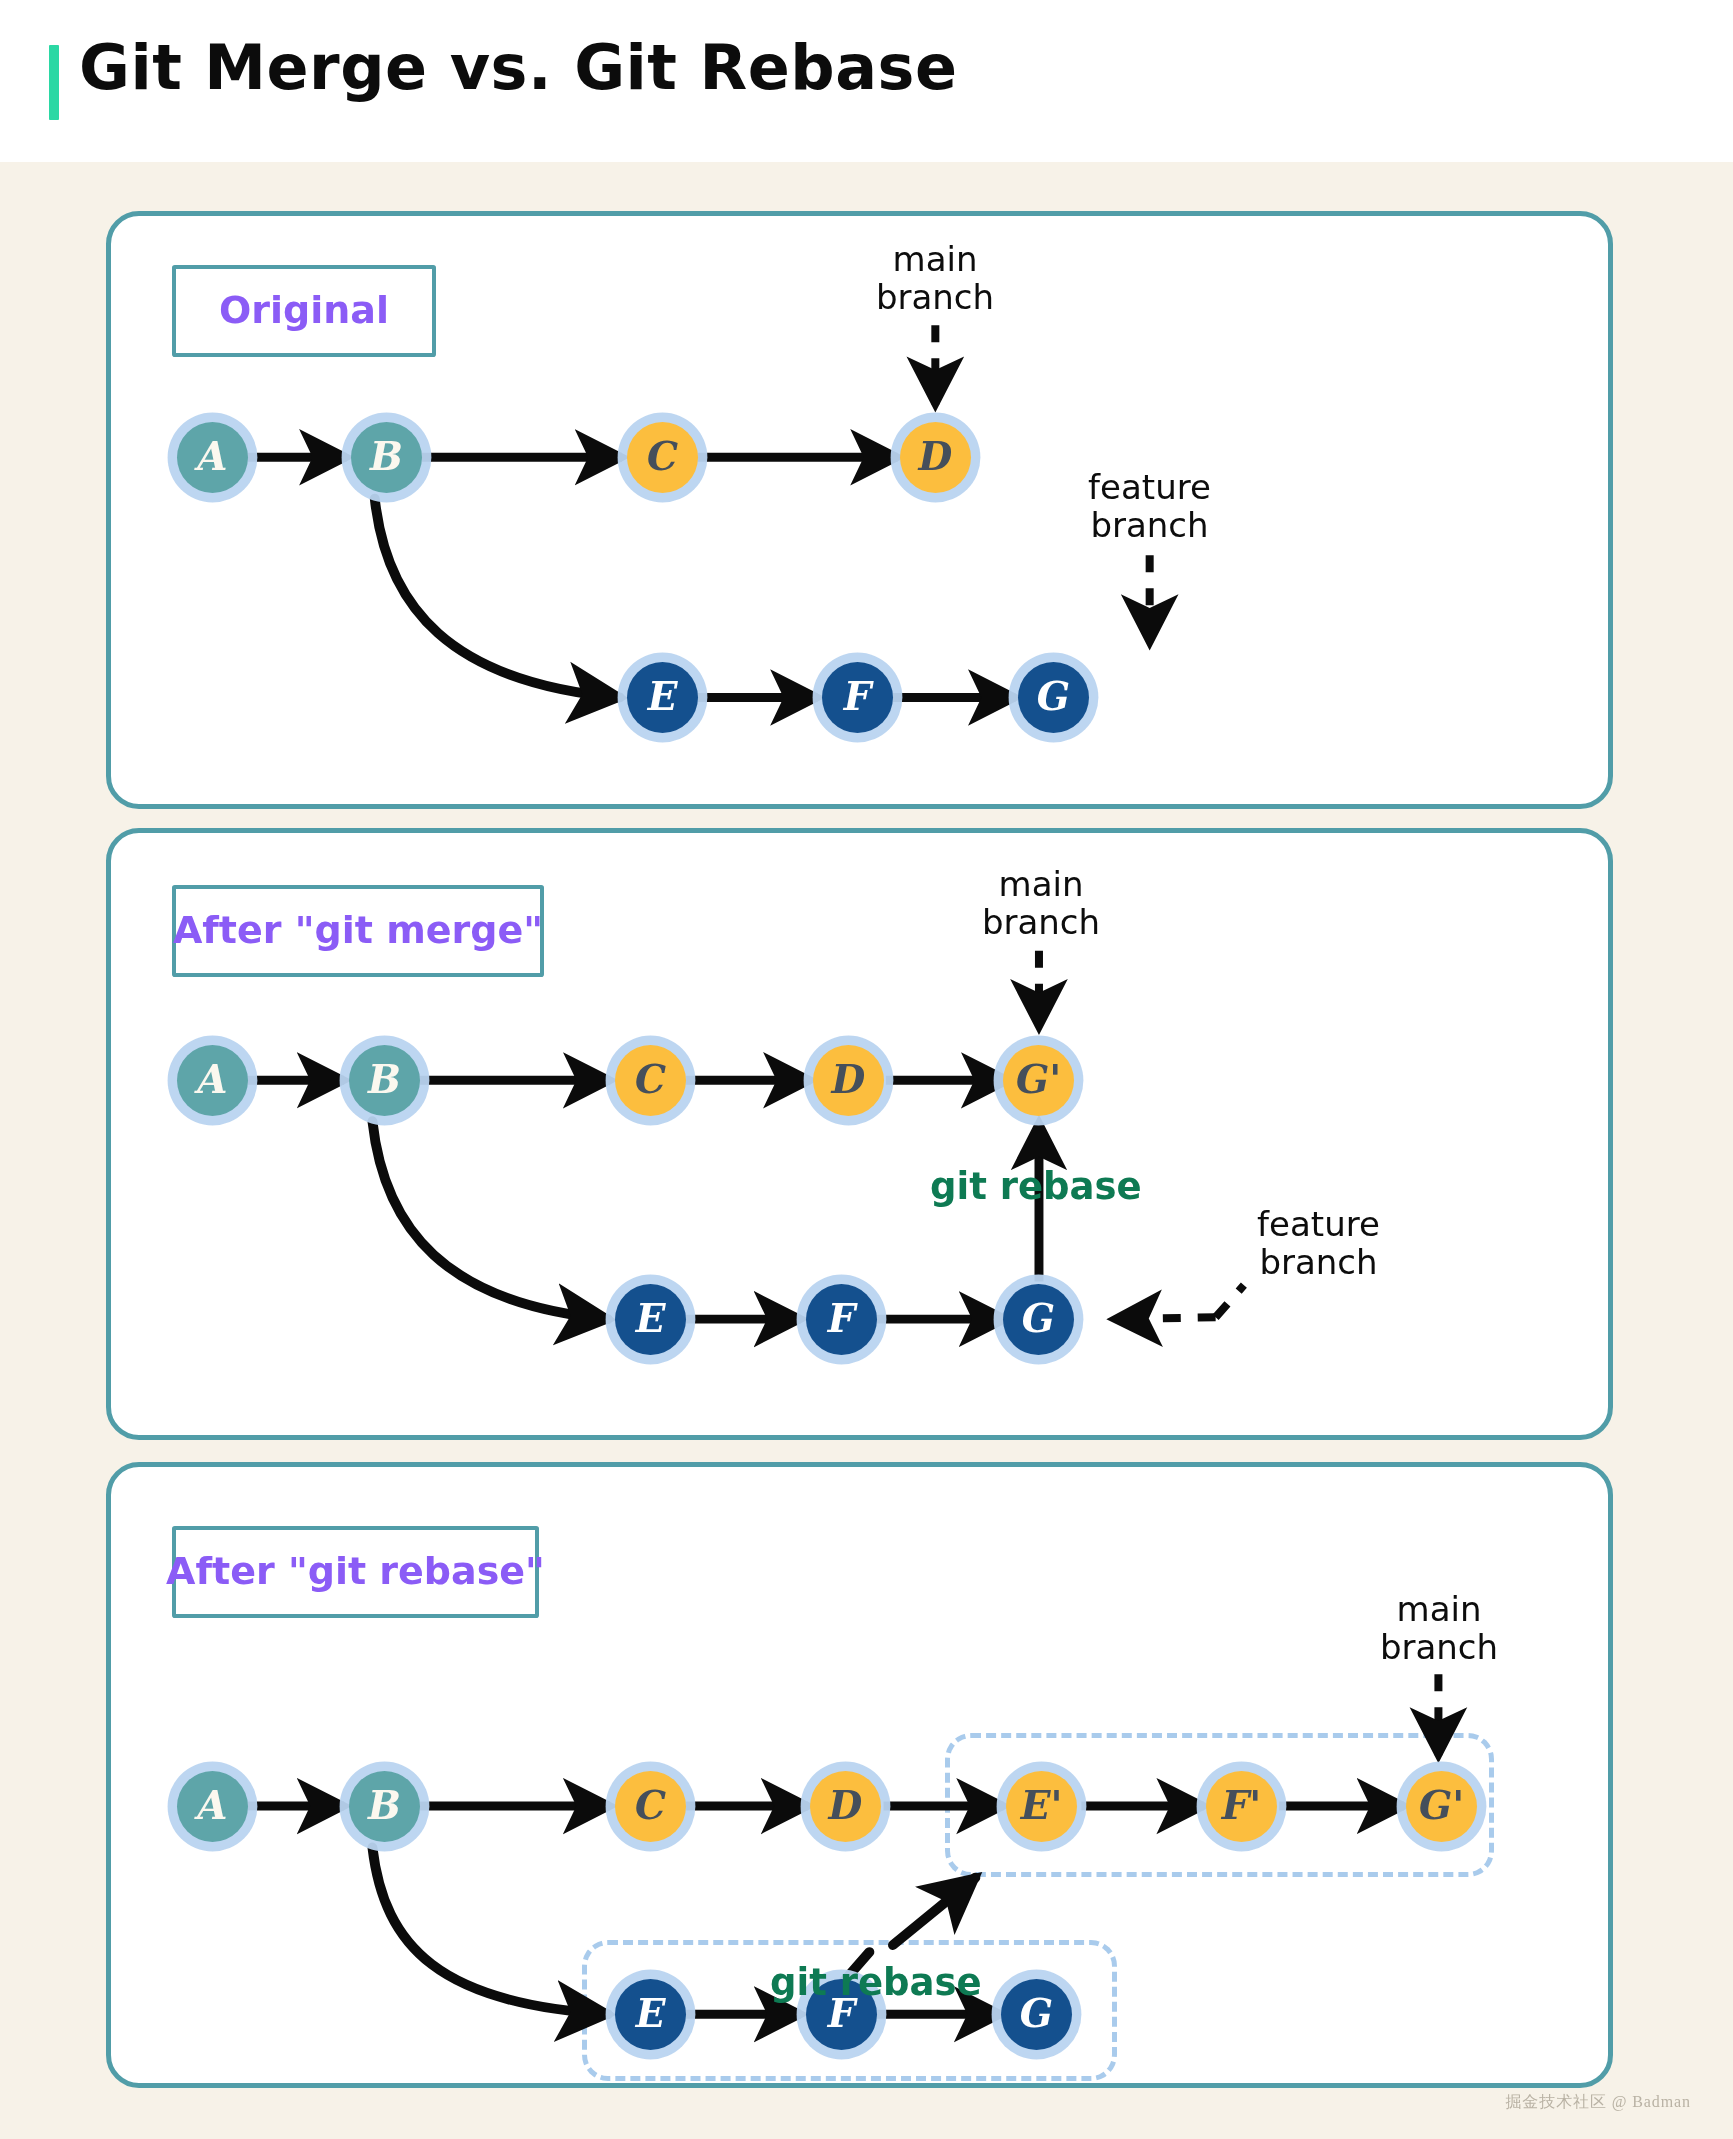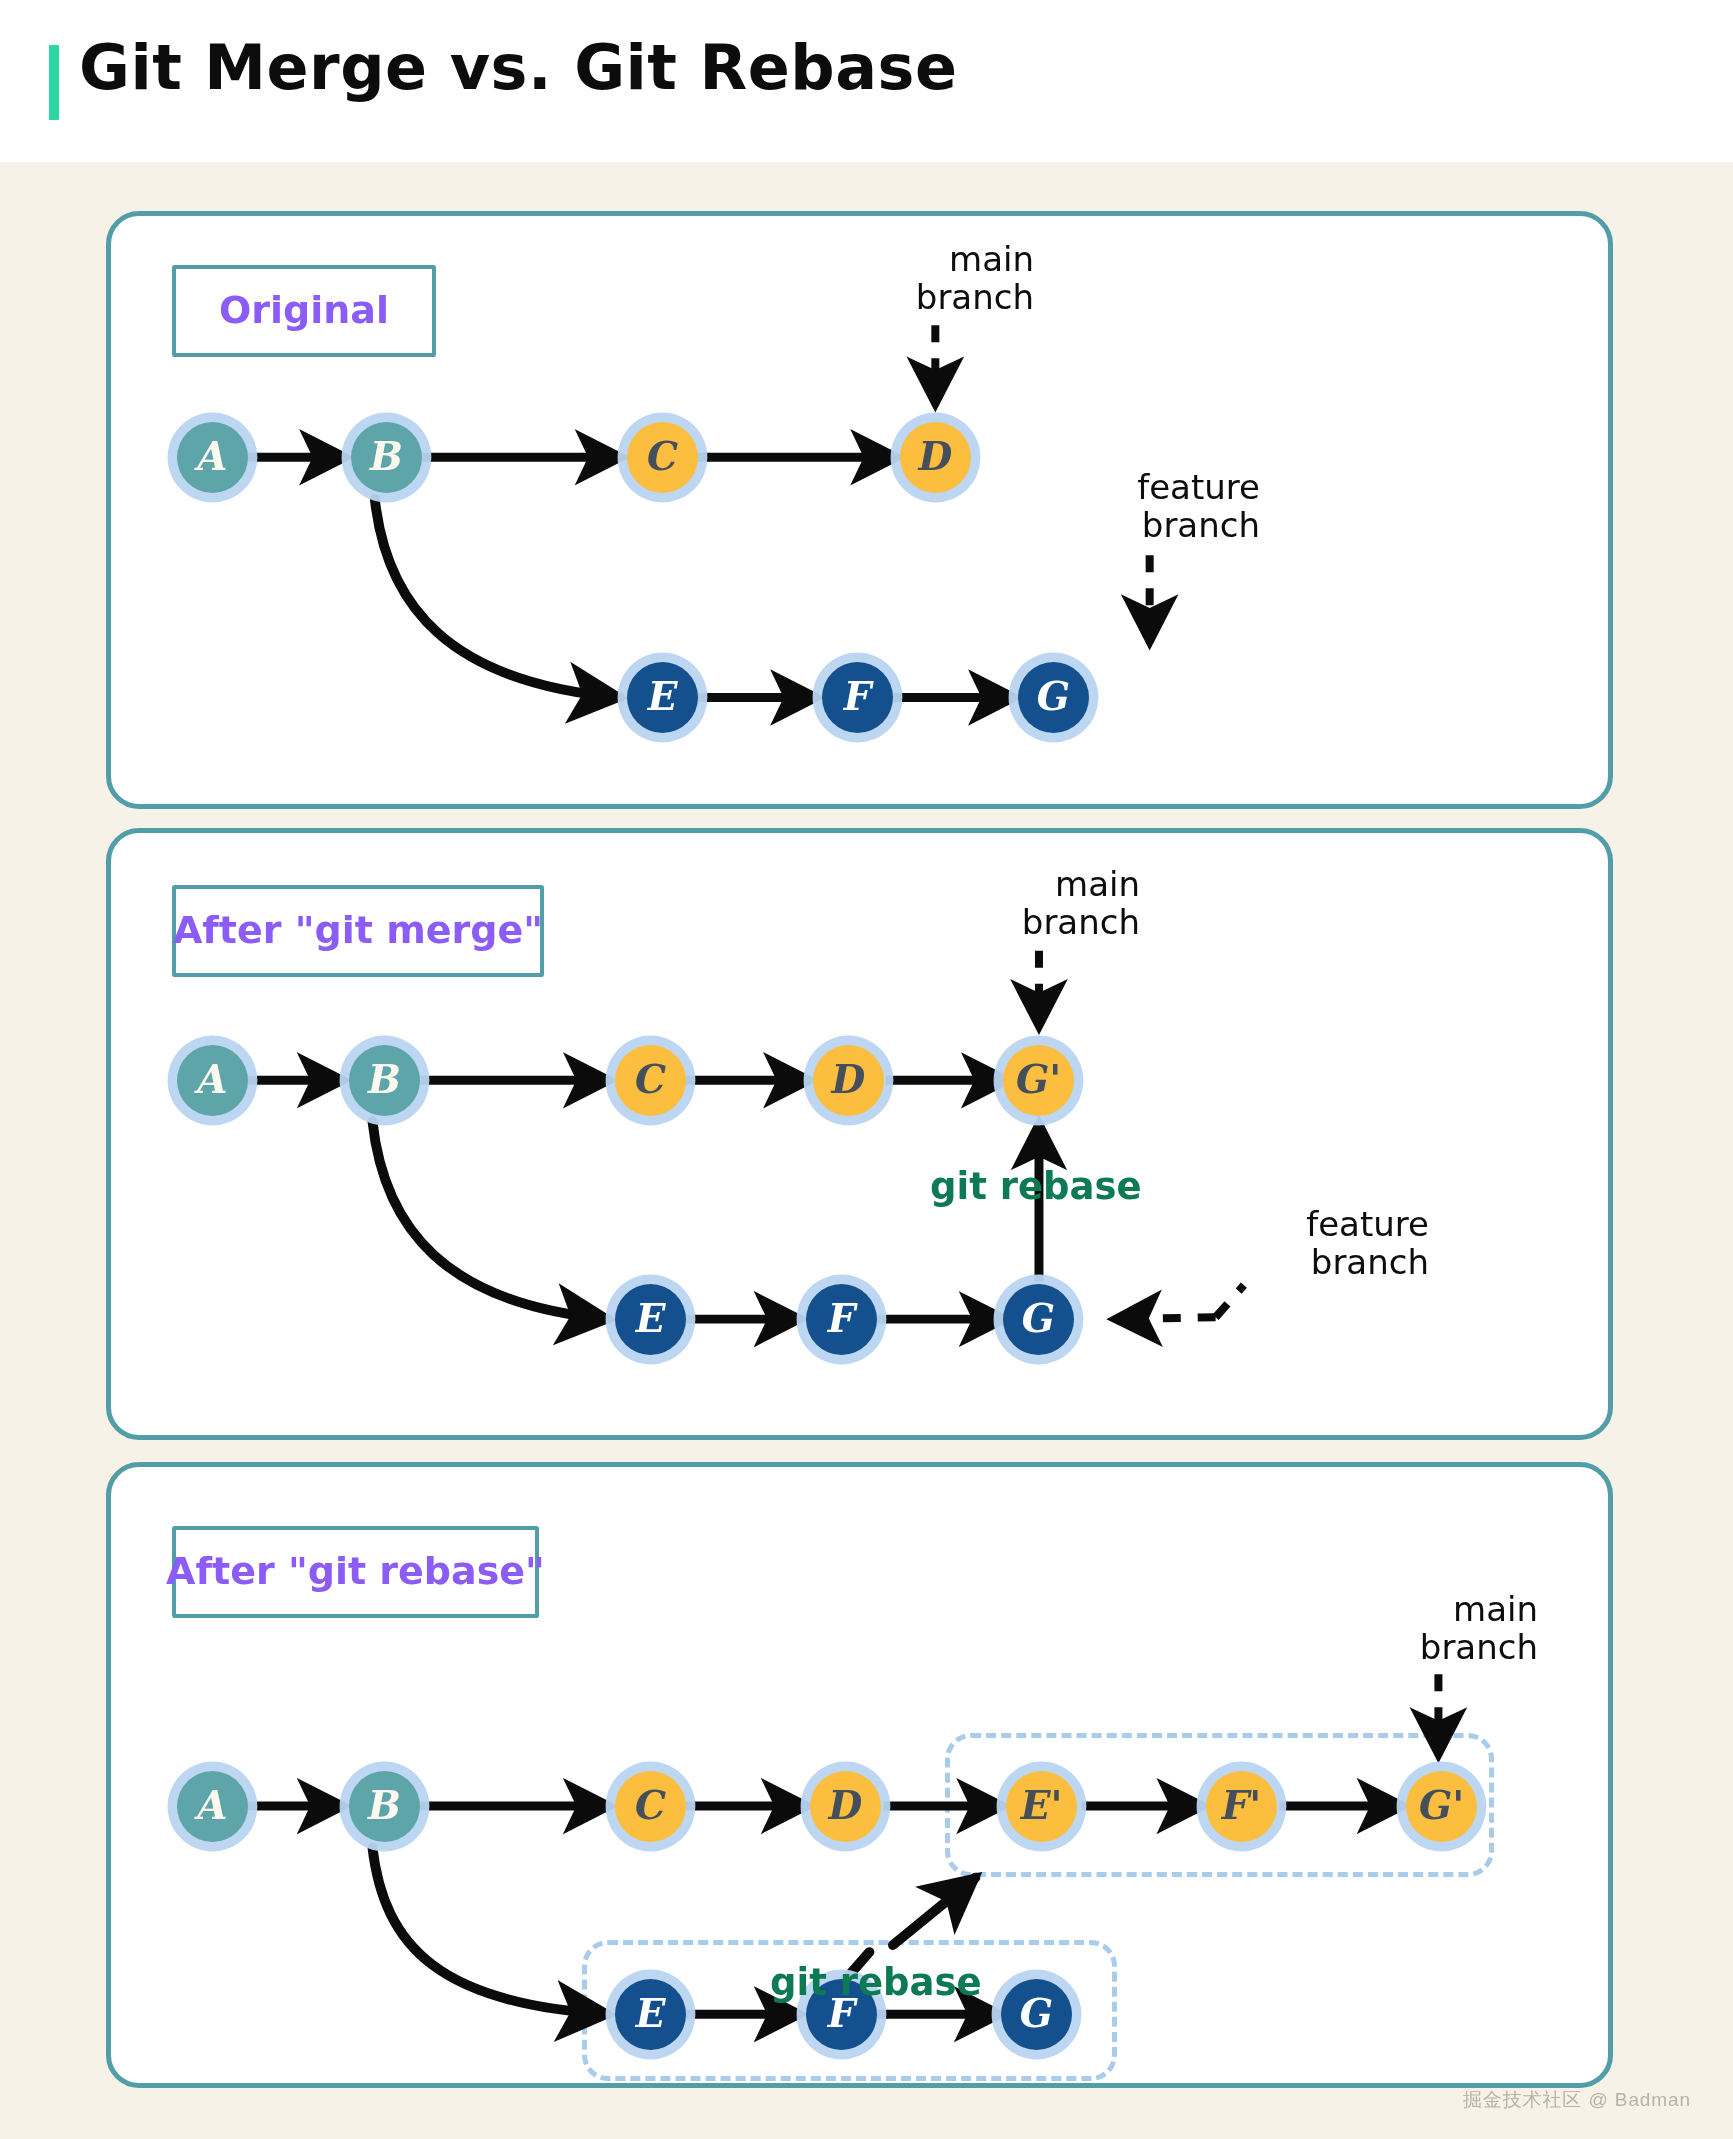--- a/index.html
+++ b/index.html
@@ -131,21 +131,21 @@
   .node .lbl { display: inline-block; transform: translateY(-1.4px); }
 
   
   .annot {
     position: absolute;
     font-family: "DejaVu Sans", sans-serif;
     font-size: 34px;
     font-weight: 400;
     color: #0d0d0d;
     line-height: 1.12;
-    text-align: right;
+    text-align: center;
     white-space: pre-line;
     user-select: none;
   }
   .cmd {
     position: absolute;
     font-family: "DejaVu Sans", sans-serif;
     font-size: 37px;
     font-weight: 700;
     color: #0E7A53;
     white-space: nowrap;
@@ -157,22 +157,22 @@
     position: absolute;
     border: 5.2px dashed #A9CBEC;
     border-radius: 26px;
     background: transparent;
   }
 
   
   #watermark {
     position: absolute;
     right: 42px; bottom: 26px;
-    font-family: Liberation Sans, sans-serif;
-    font-size: 19px;
+    font-family: Liberation Serif, serif;
+    font-size: 16px;
     color: #b9b2a4;
     white-space: nowrap;
     letter-spacing: 0.9px;
   }
 </style>
 </head>
 <body>
 
 <div id="page">
 

